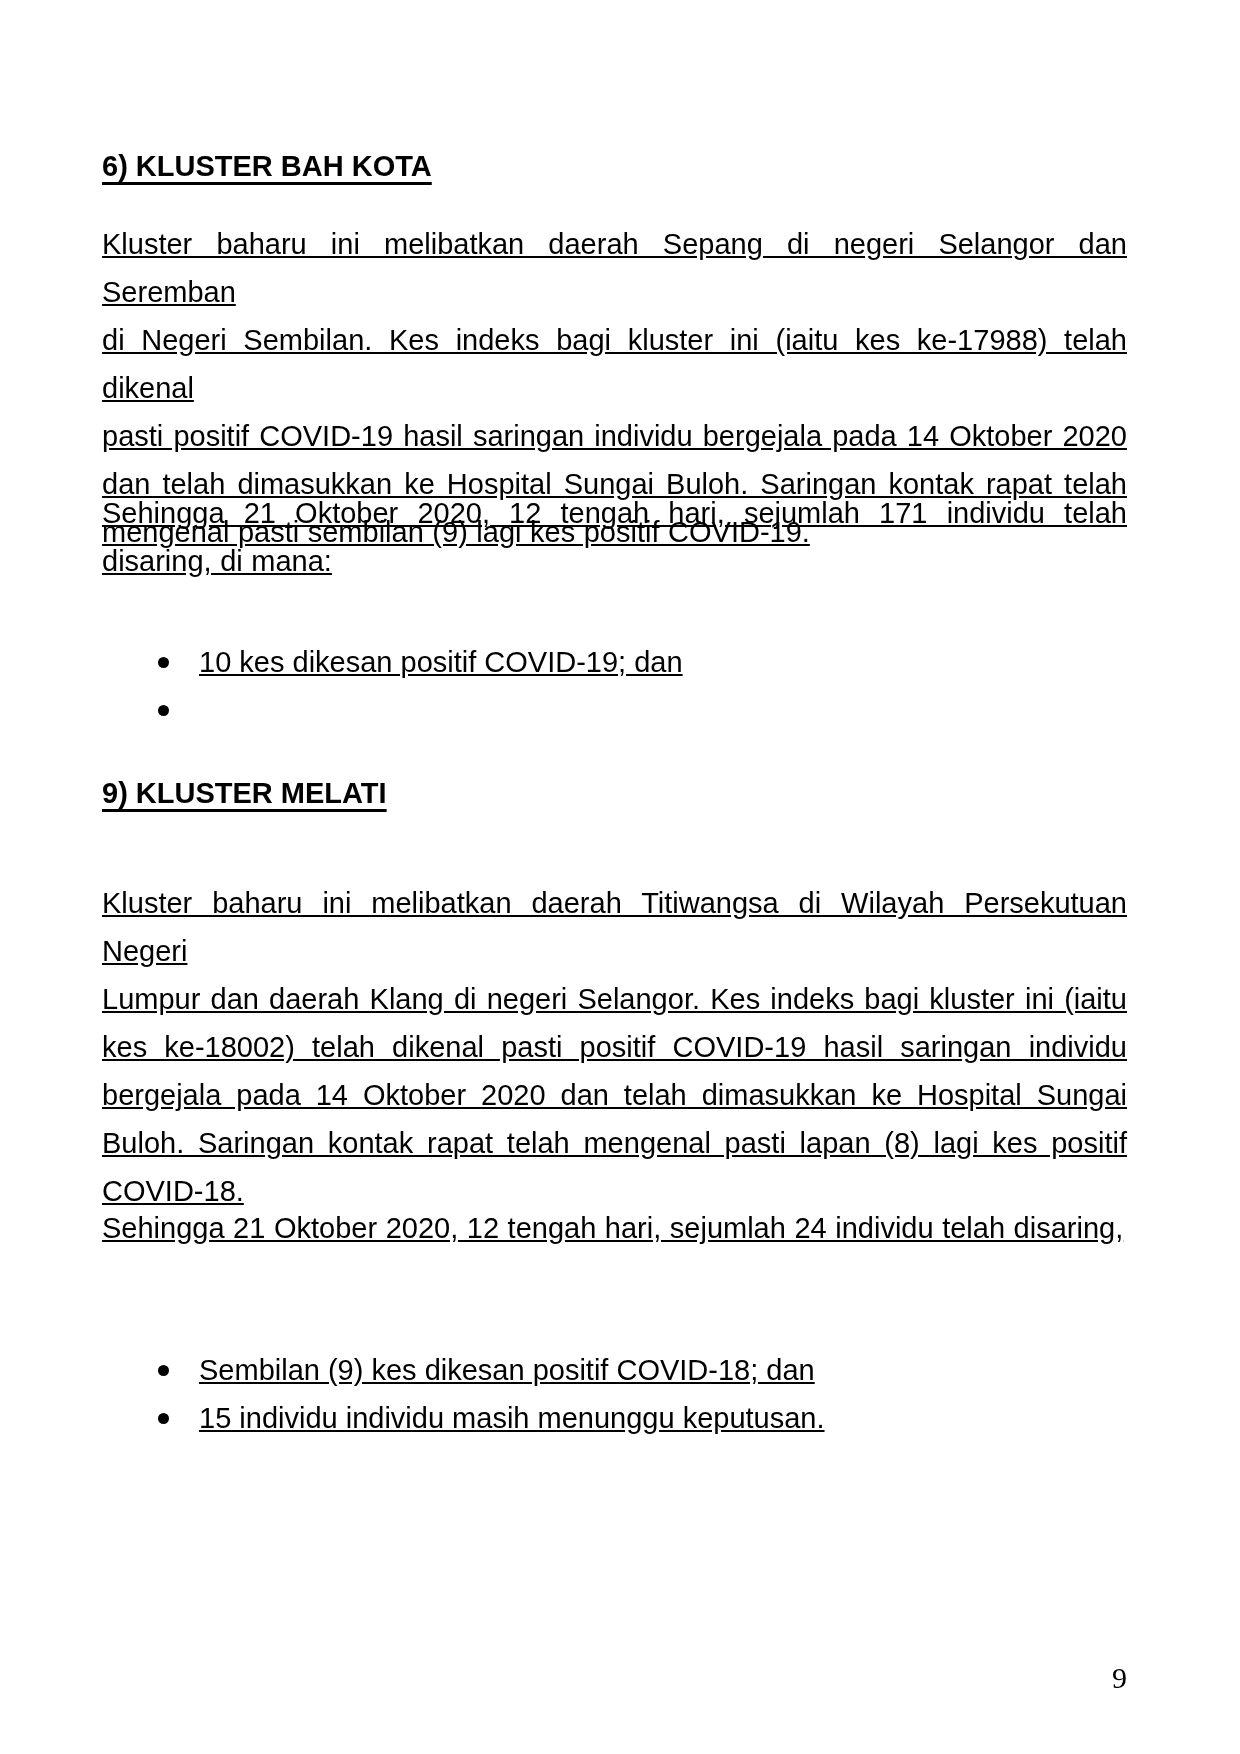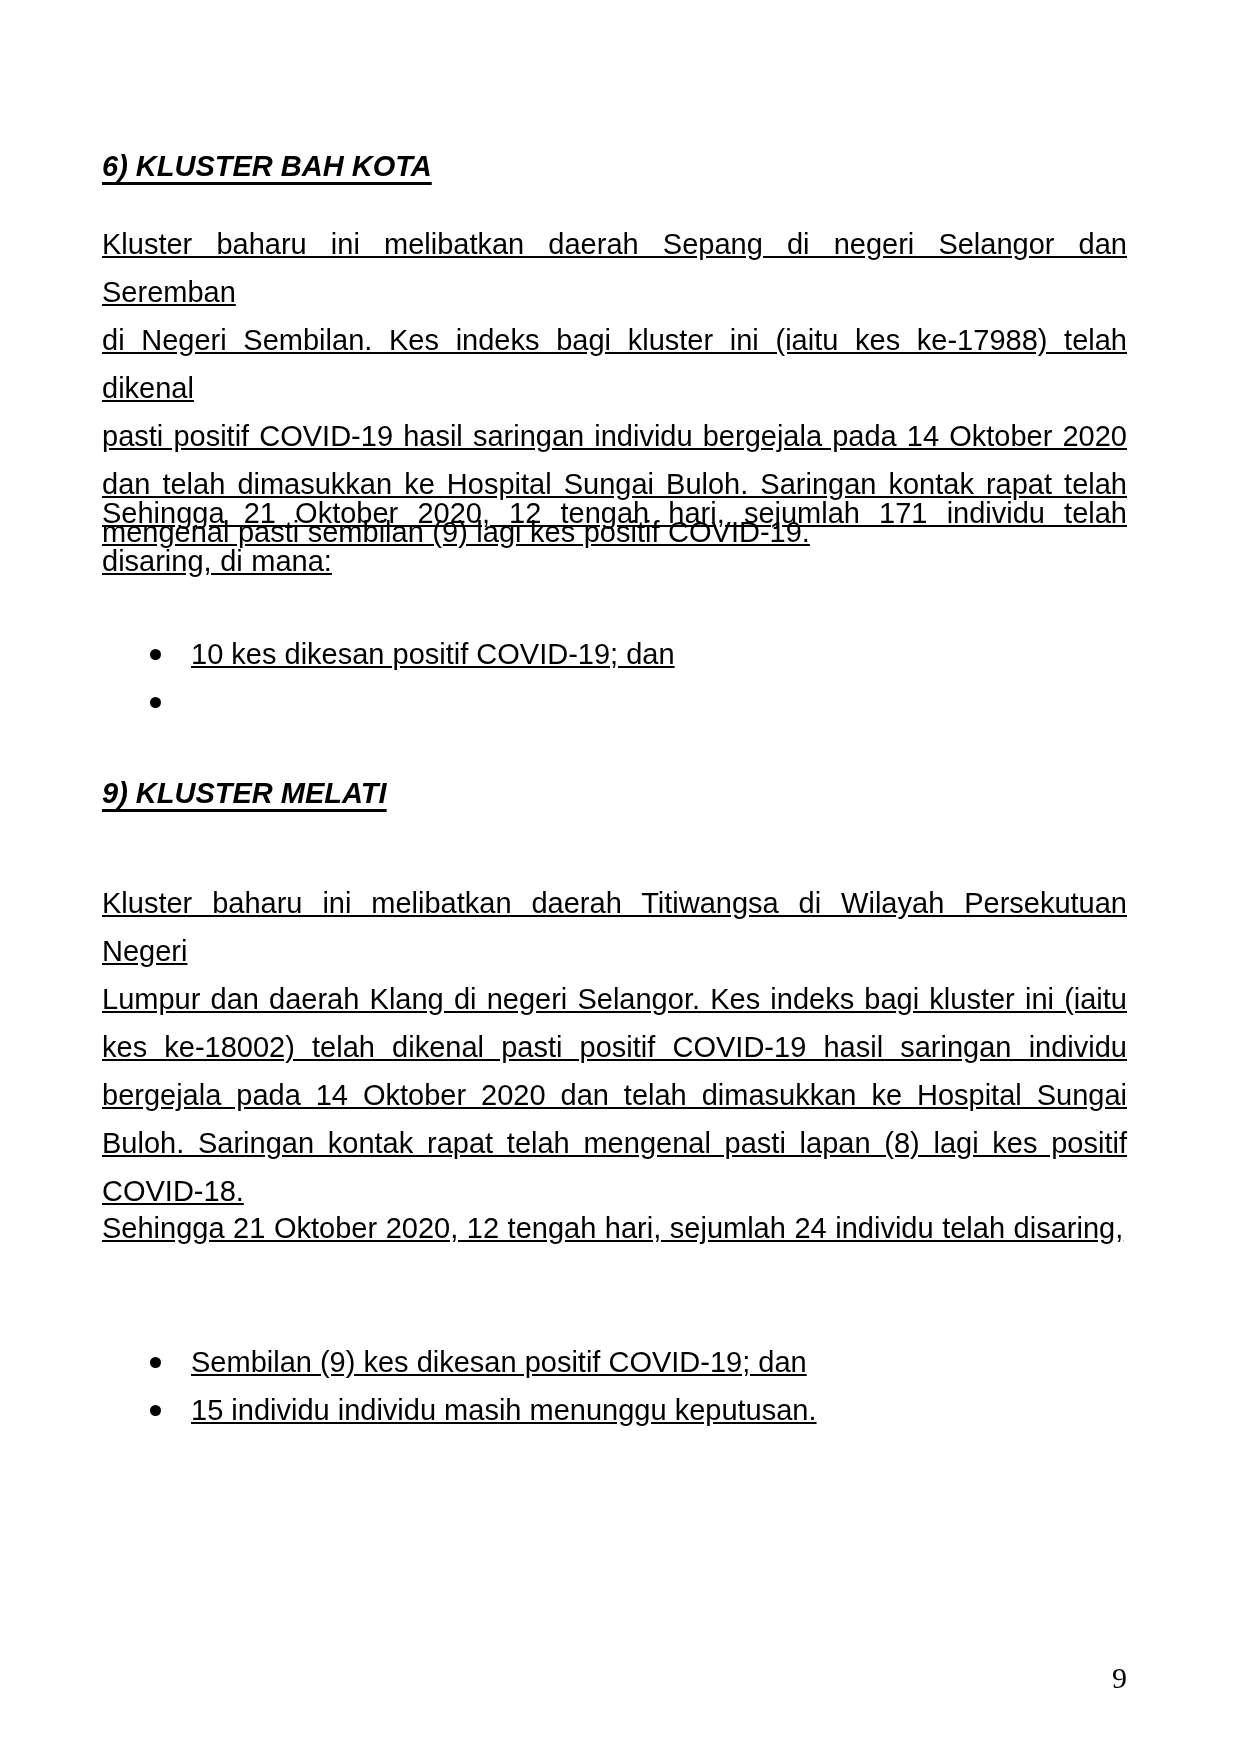--- a/index.html
+++ b/index.html
@@ -23,36 +23,35 @@
     text-decoration: underline;
   }
   .heading {
     font-size: 29px;
     line-height: 48px;
     font-weight: bold;
     text-decoration: underline;
     text-decoration-thickness: 3px;
     text-underline-offset: 6px;
     white-space: nowrap;
-    font-style: italic;
   }
   .para .ln {
     font-size: 29px;
     line-height: 48px;
     text-align: justify;
     text-align-last: justify;
     word-spacing: 0.5px;
   }
   .para .ln:last-child {
     text-align: justify;
     text-align-last: left;
   }
   ul.bullets {
     list-style: none;
-    margin: 4px;
+    margin: 12px;
     padding: 0;
     font-size: 29px;
     line-height: 48px;
   }
   ul.bullets li {
     position: relative;
     padding-left: 85px;
   }
   ul.bullets li .dot {
     position: absolute;
@@ -113,21 +112,21 @@
     <div class="ln">COVID-18.</div>
   </div>
 
   <div class="block para" style="top:1204px">
     <div class="ln">Sehingga 21 Oktober 2020, 12 tengah hari, sejumlah 24 individu telah disaring,</div>
   </div>
 
   <ul class="block bullets" style="top:1334px">
     <li>
       <span class="dot"></span>
-      <span>Sembilan (9) kes dikesan positif COVID-19; dan</span>
+      <span>Sembilan (9) kes dikesan positif COVID-18; dan</span>
     </li>
     <li>
       <span class="dot"></span>
       <span>15 individu individu masih menunggu keputusan.</span>
     </li>
   </ul>
 
   <div class="page-number">9</div>
 
 </div>

